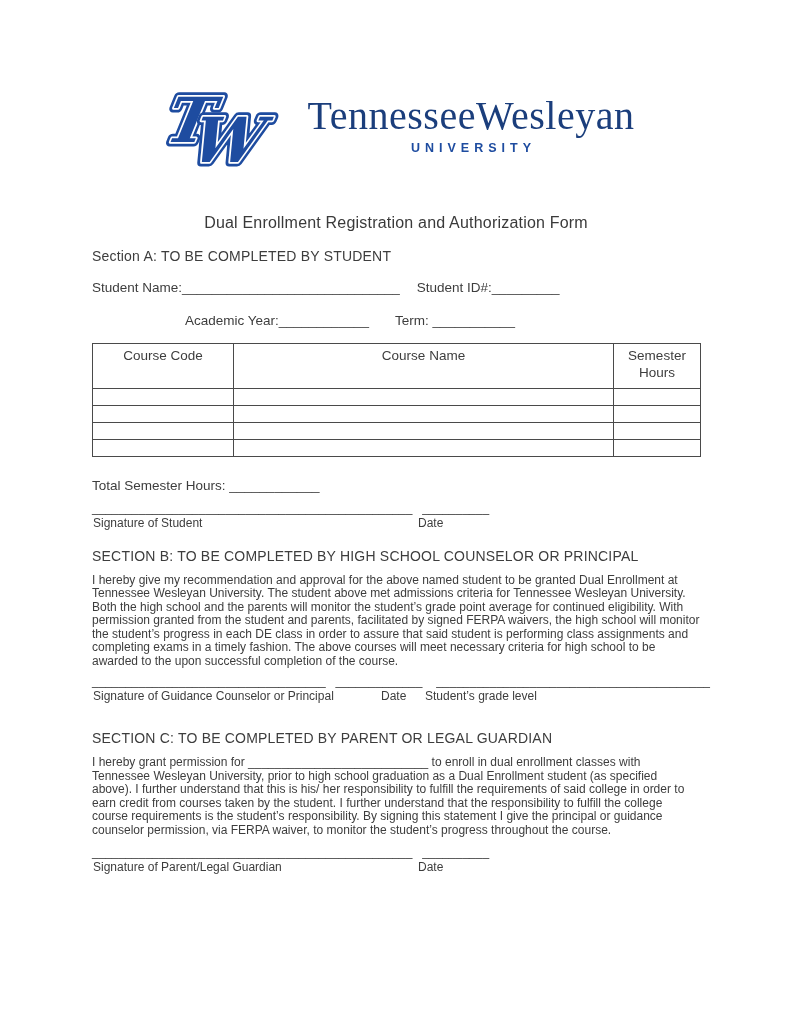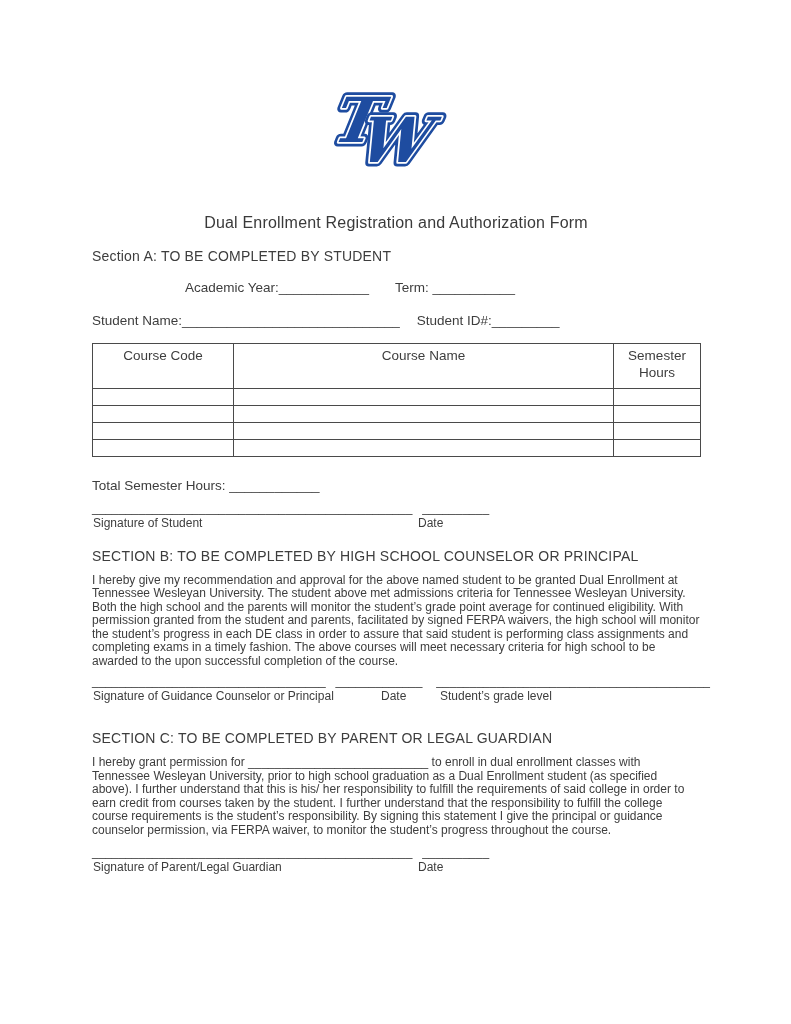--- a/index.html
+++ b/index.html
@@ -54,21 +54,21 @@
   
   .sig-block { }
   .sig-a { margin-top:6px; }
   .sig-b { margin-top:6px; }
   .sig-c { margin-top:8px; }
   .sig-line { font-size:12px; line-height:15px; white-space:nowrap; color:#4a4a4a; }
   .sig-labels { position:relative; height:14px; font-size:12px; line-height:14px; color:#3d3d3d; }
   .sig-labels .l1 { position:absolute; left:1px; white-space:nowrap; }
   .sig-labels .l-date-a { position:absolute; left:326px; }
   .sig-labels .l-date-b { position:absolute; left:289px; }
-  .sig-labels .l-grade-b { position:absolute; left:348px; }
+  .sig-labels .l-grade-b { position:absolute; left:333px; }
   .sg10 { display:inline-block; width:10px; }
   .sg14 { display:inline-block; width:14px; }
 
   
   .row-auth { margin-top:13px; font-size:13.5px; line-height:18px; white-space:nowrap; }
   .para { margin-top:10px; font-size:12px; line-height:13.5px; color:#3d3d3d; text-align:left; width:608px; }
 </style>
 </head>
 <body>
 
@@ -77,32 +77,36 @@
 
     <div class="logo-row">
       <svg class="tw-mark" width="140" height="88" viewBox="0 0 140 88" xmlns="http://www.w3.org/2000/svg">
         <g transform="translate(16,0) skewX(-12)" font-family="'DejaVu Serif', serif" font-weight="bold" font-style="italic" font-size="62">
           <text x="2" y="58" fill="#1e4ca0" stroke="#1e4ca0" stroke-width="9" stroke-linejoin="round" paint-order="stroke">T</text>
           <text x="2" y="58" fill="#1e4ca0" stroke="#ffffff" stroke-width="3.5" stroke-linejoin="round" paint-order="stroke">T</text>
           <text x="32" y="78" fill="#1e4ca0" stroke="#1e4ca0" stroke-width="9" stroke-linejoin="round" paint-order="stroke">W</text>
           <text x="32" y="78" fill="#1e4ca0" stroke="#ffffff" stroke-width="3.5" stroke-linejoin="round" paint-order="stroke">W</text>
         </g>
       </svg>
+      <div class="wordmark-block">
+        <div class="wordmark">TennesseeWesleyan</div>
+        <div class="university">UNIVERSITY</div>
+      </div>
     </div>
 
     <h1 class="form-title">Dual Enrollment Registration and Authorization Form</h1>
 
     <div class="section-heading sh-a">Section A: TO BE COMPLETED BY STUDENT</div>
 
+    <div class="field-row row-student">
+      <span>Student Name:</span><span class="blank">_____________________________</span><span class="gap17"></span><span>Student ID#:</span><span class="blank">_________</span>
+    </div>
+
     <div class="field-row row-academic">
       <span>Academic Year:</span><span class="blank">____________</span><span class="gap26"></span><span>Term:</span> <span class="blank">___________</span>
-    </div>
-
-    <div class="field-row row-student">
-      <span>Student Name:</span><span class="blank">_____________________________</span><span class="gap17"></span><span>Student ID#:</span><span class="blank">_________</span>
     </div>
 
     <table class="courses">
       <colgroup>
           <col class="col-code">
           <col class="col-name">
           <col class="col-hours">
         </colgroup>
       <thead>
         <tr>

